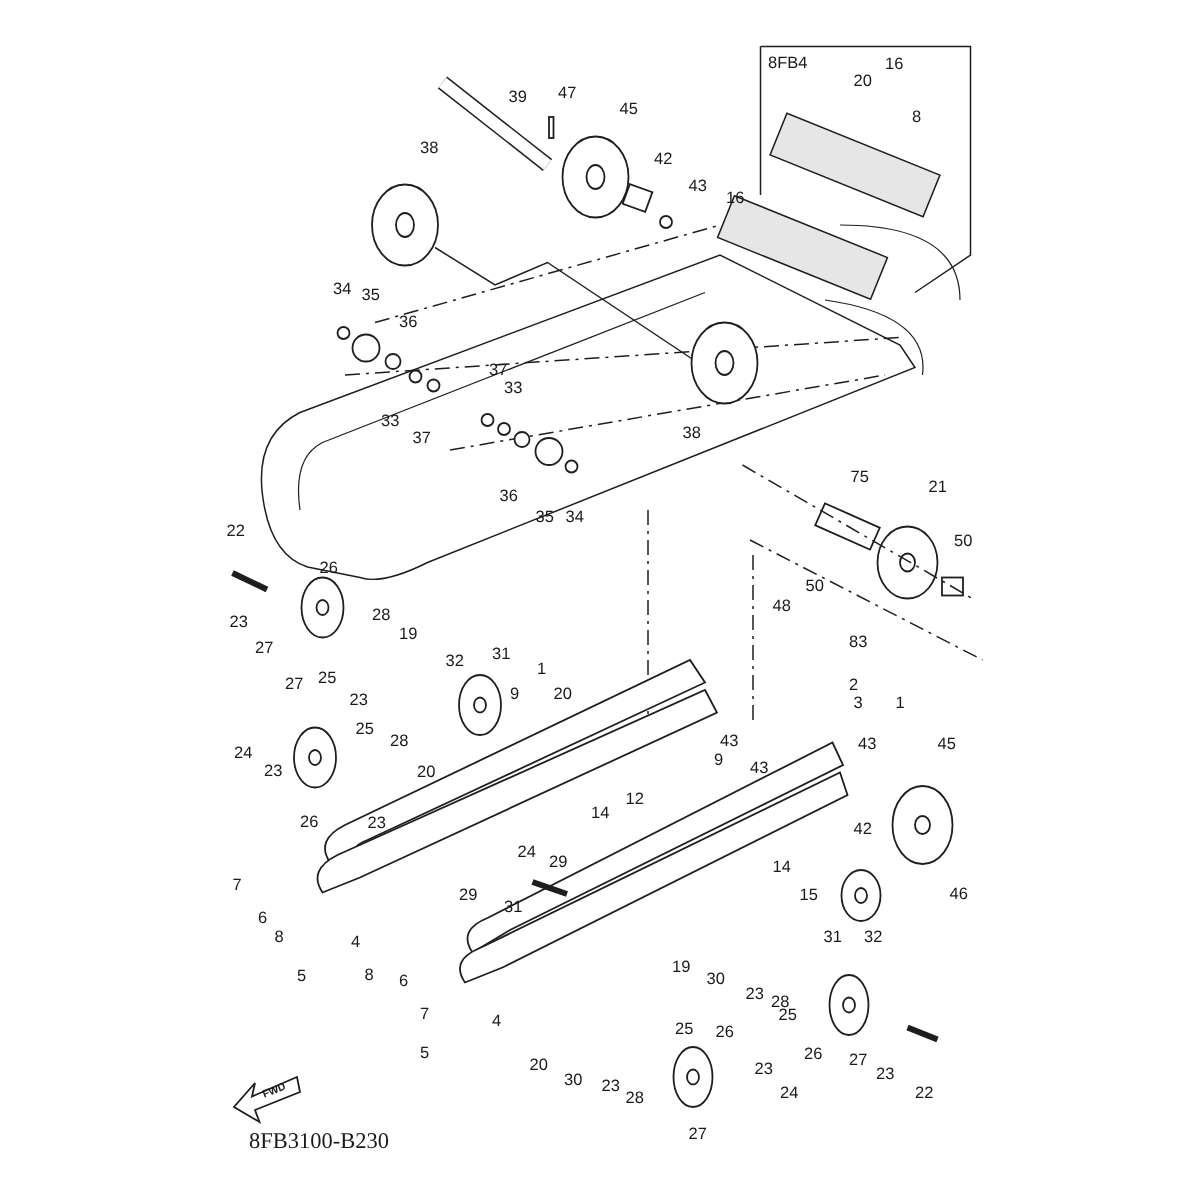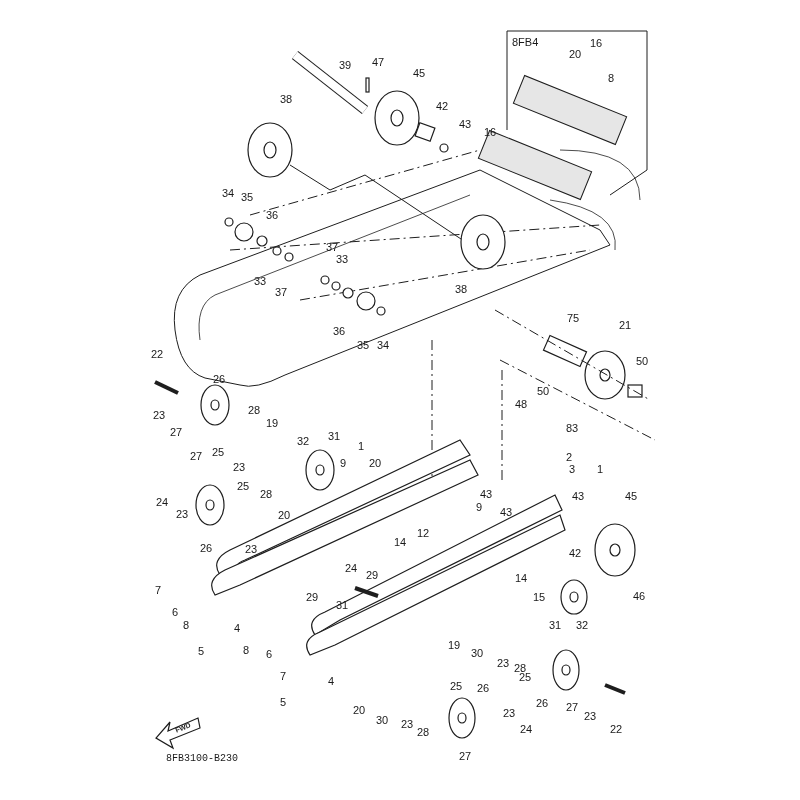--- a/index.html
+++ b/index.html
@@ -1,19 +1,19 @@
 <!DOCTYPE html>
 <html><head>
 <meta charset="utf-8">
 <style>
   html, body { margin:0; padding:0; background:#ffffff; }
   body { width:800px; height:800px; position:relative; overflow:hidden; font-family:"Liberation Sans", sans-serif; }
   #diagram { position:absolute; left:0; top:0; width:800px; height:800px; }
   .lbl { position:absolute; font-size:11px; color:#1a1a1a; line-height:11px; font-family:"Liberation Sans", sans-serif; white-space:nowrap; }
-  .code { position:absolute; font-size:10px; color:#1a1a1a; font-family:Liberation Mono, monospace; }
+  .code { position:absolute; font-size:15px; color:#1a1a1a; font-family:Liberation Serif, serif; }
   svg .ln { stroke:#1e1e1e; stroke-width:1; fill:none; }
   svg .dash { stroke:#1e1e1e; stroke-width:1; fill:none; stroke-dasharray:10 4 2 4; }
   svg .part { stroke:#1e1e1e; stroke-width:1.2; fill:#ffffff; }
   svg .partg { stroke:#1e1e1e; stroke-width:1; fill:#e6e6e6; }
   svg .thin { stroke:#1e1e1e; stroke-width:0.8; fill:none; }
 </style>
 </head>
 <body>
 
 <svg id="diagram" viewBox="0 0 800 800" xmlns="http://www.w3.org/2000/svg">

